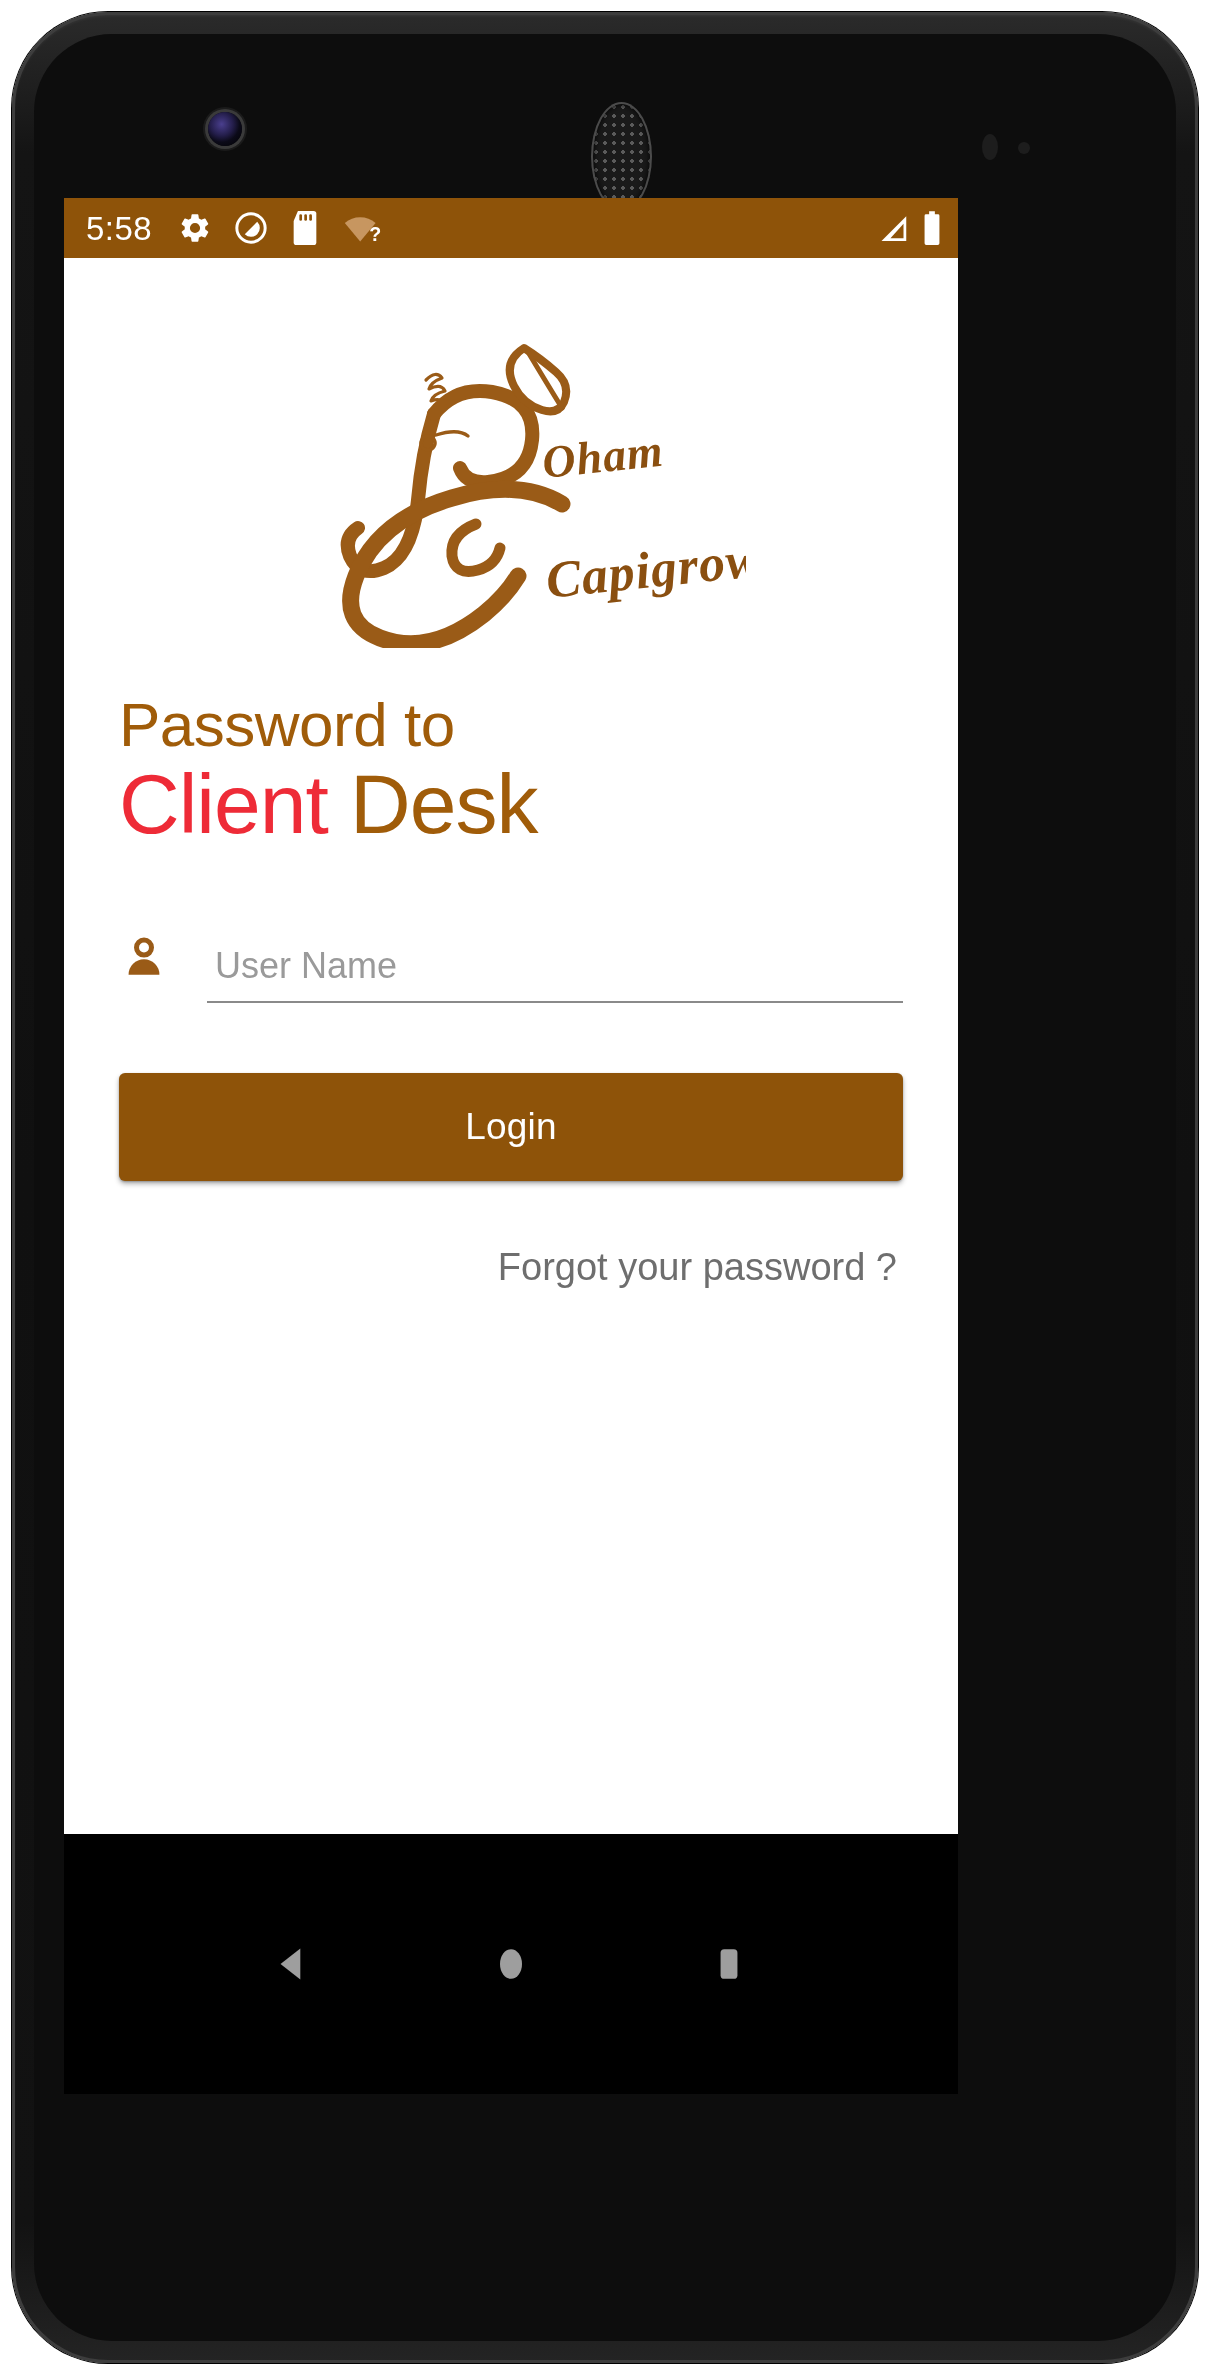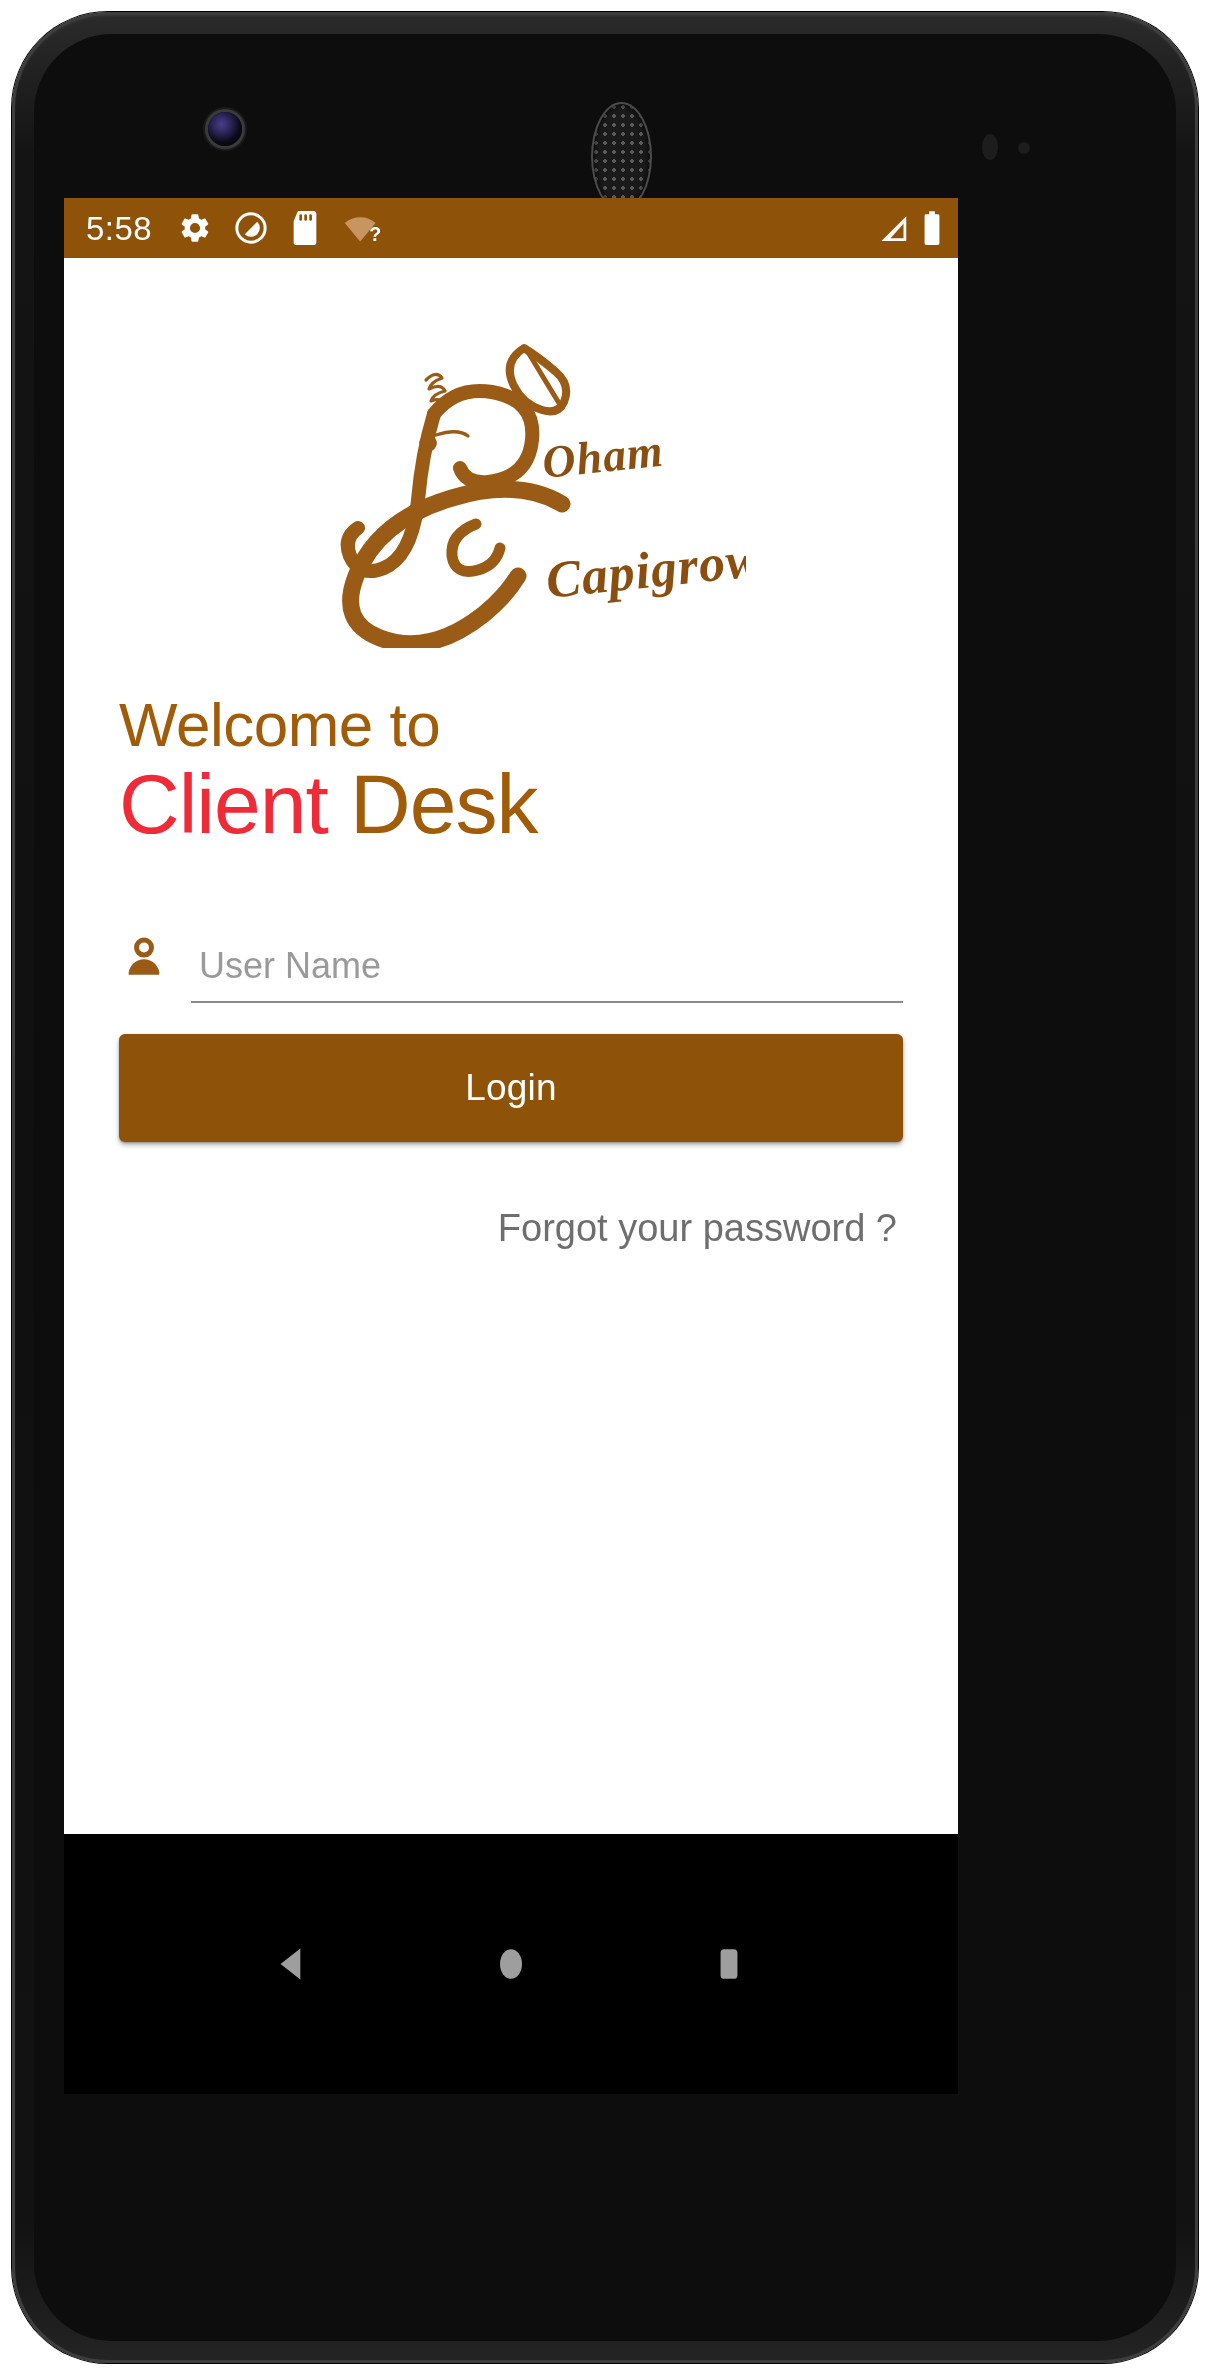--- a/index.html
+++ b/index.html
@@ -107,21 +107,21 @@
     font-size:84px; font-weight:400;
     letter-spacing:-1px; line-height:1.12;
   }
   #product-name-primary { color:#ee2b37; }
   #product-name-secondary { color:#a05c09; }
 
   
   #login-form { margin-top:82px; }
   .field-row {
     display:flex; align-items:flex-end;
-    gap:20px; margin-bottom:39px;
+    gap:36px; margin-bottom:78px;
   }
   .field-icon { width:52px; flex:0 0 52px; padding-bottom:16px; }
   .field-wrap { flex:1 1 auto; border-bottom:2px solid #8a8a8a; }
   .field-input {
     width:100%; border:none; outline:none; background:transparent;
     font-family:"Liberation Sans", sans-serif;
     font-size:36px; color:#3b3b3b;
     padding:0 0 14px 8px;
   }
   .field-input::placeholder { color:#9a9a9a; }
@@ -231,21 +231,21 @@
           <path d="M286 186 q-44 -26 -110 -6 q-74 22 -96 78 q-18 46 24 62 q50 19 104 -24 q22 -18 34 -38" stroke-width="17"></path>
           <path d="M200 206 q-26 10 -24 32 q3 20 26 14 q18 -5 22 -22" stroke-width="11"></path>
         </g>
         <g fill="#8a4f10" font-family="Liberation Serif, serif" font-style="italic" font-weight="bold">
           <text x="268" y="160" font-size="46" letter-spacing="1" transform="rotate(-6 268 160)">Oham</text>
           <text x="272" y="280" font-size="52" letter-spacing="1" transform="rotate(-6 272 280)">Capigrow</text>
         </g>
       </svg>
     </div>
 
-    <div id="welcome-line">Welcome to</div>
+    <div id="welcome-line">Password to</div>
     <div id="product-line">
       <span id="product-name-primary">Client</span><span id="product-name-secondary"> Desk</span>
     </div>
 
     <div id="login-form">
 
       <div class="field-row">
         <span class="field-icon">
           <svg width="50" height="50" viewBox="0 0 24 24">
             <circle cx="12" cy="7" r="3.6" fill="none" stroke="#9a5b17" stroke-width="2.4"></circle>

